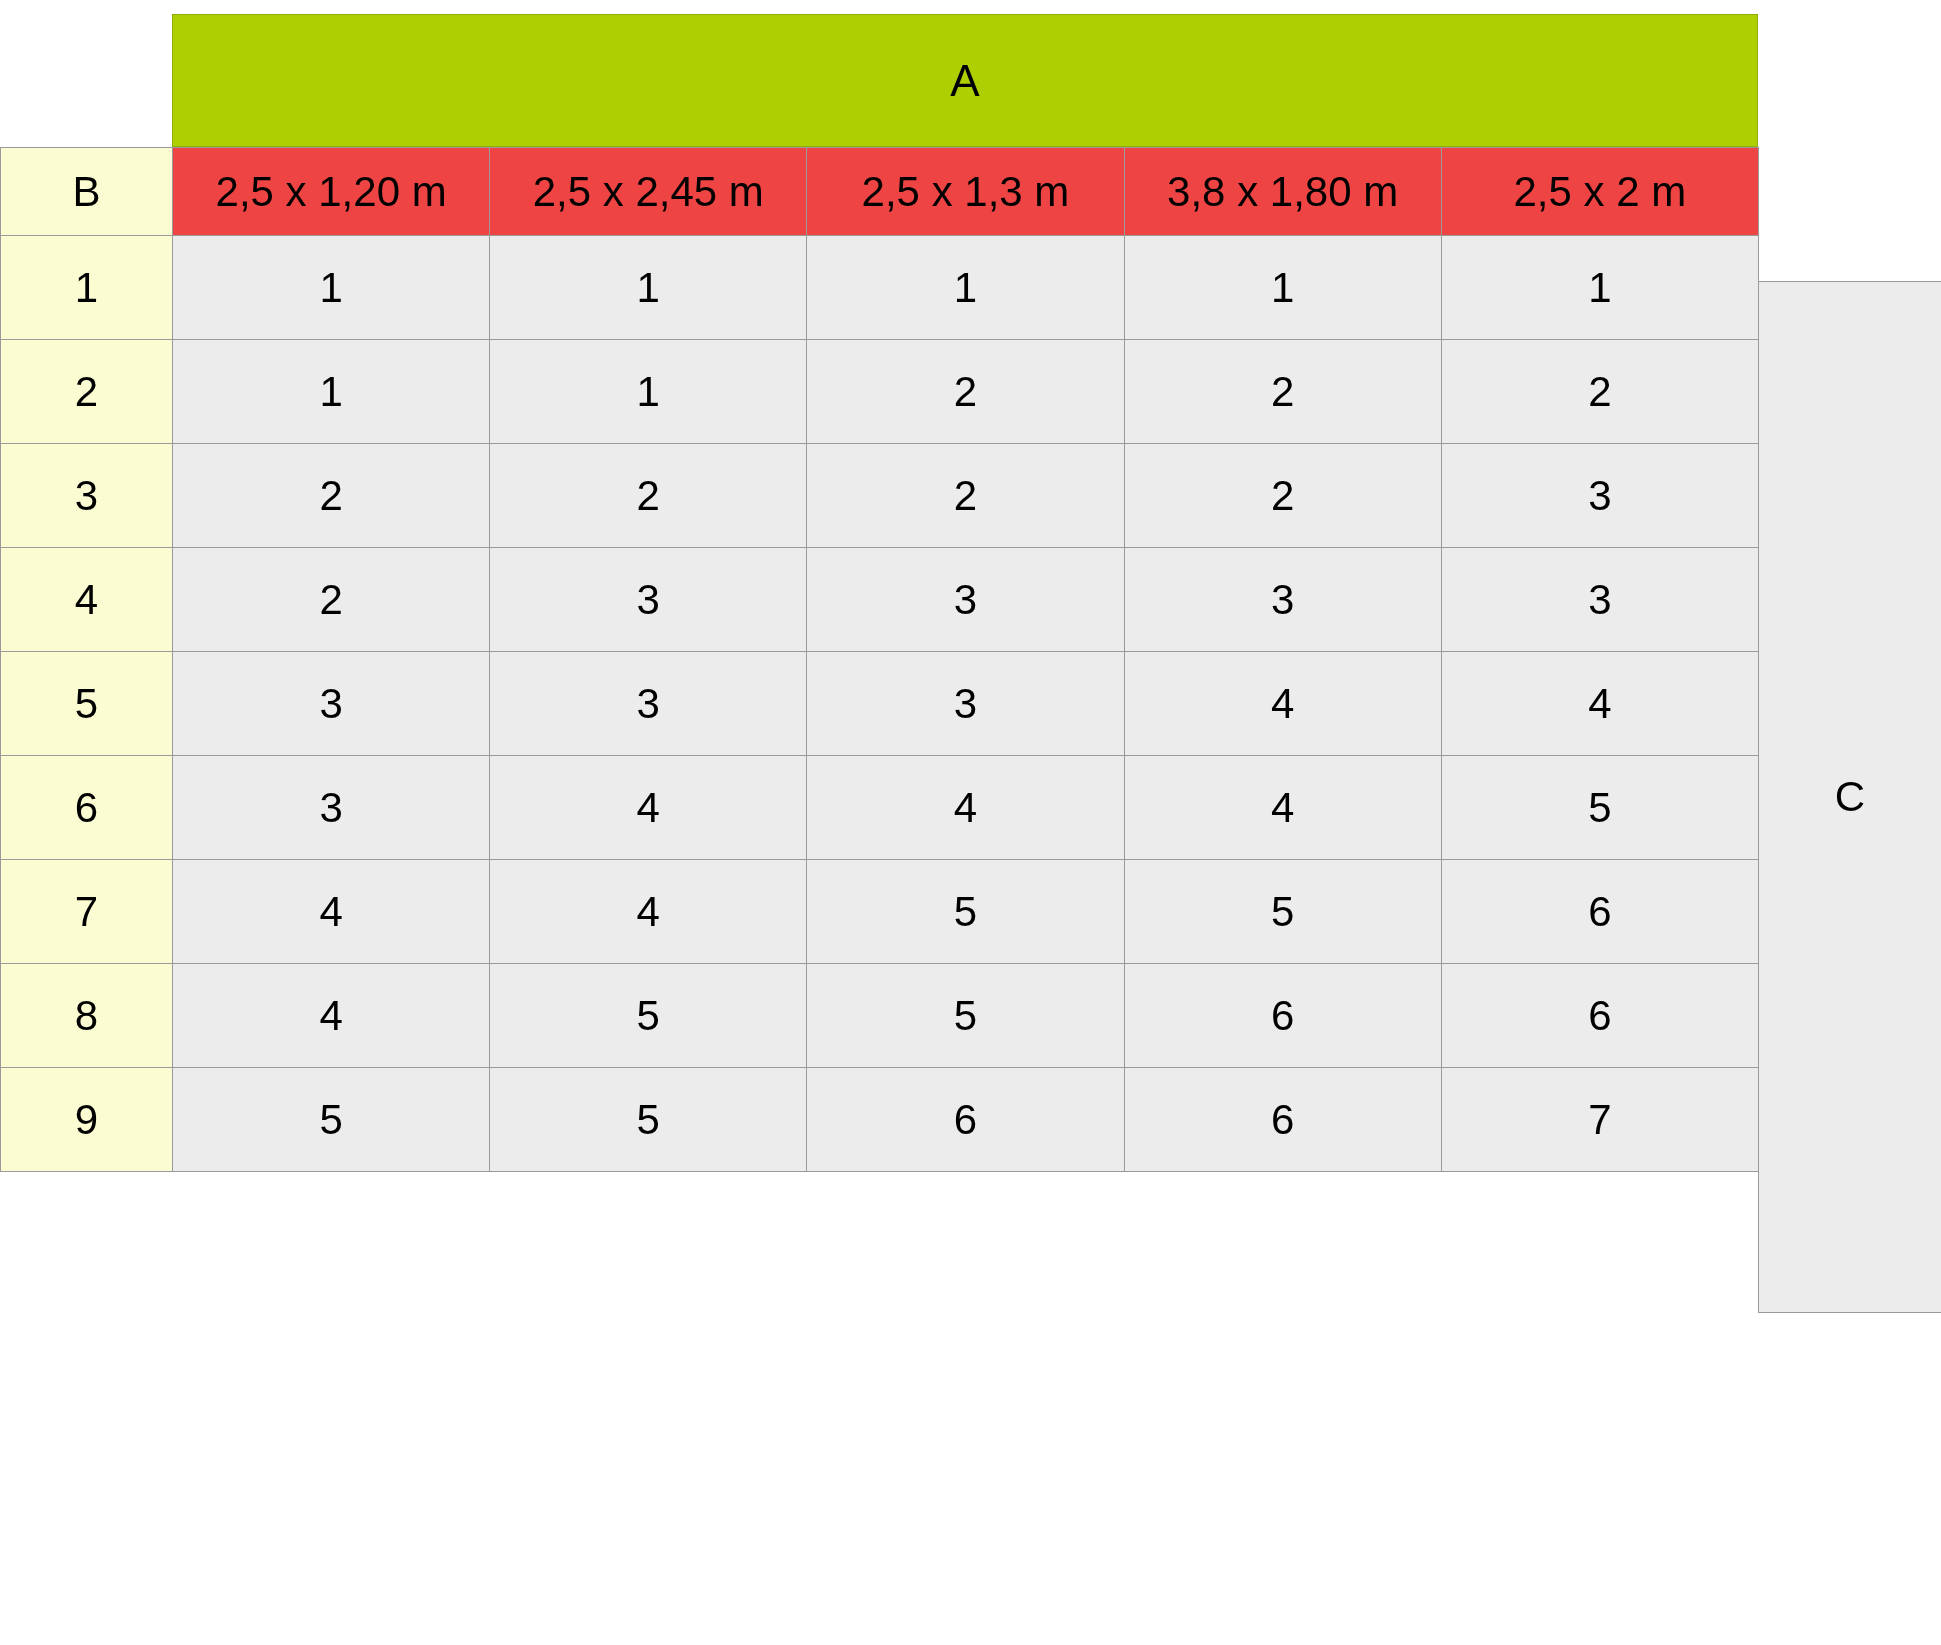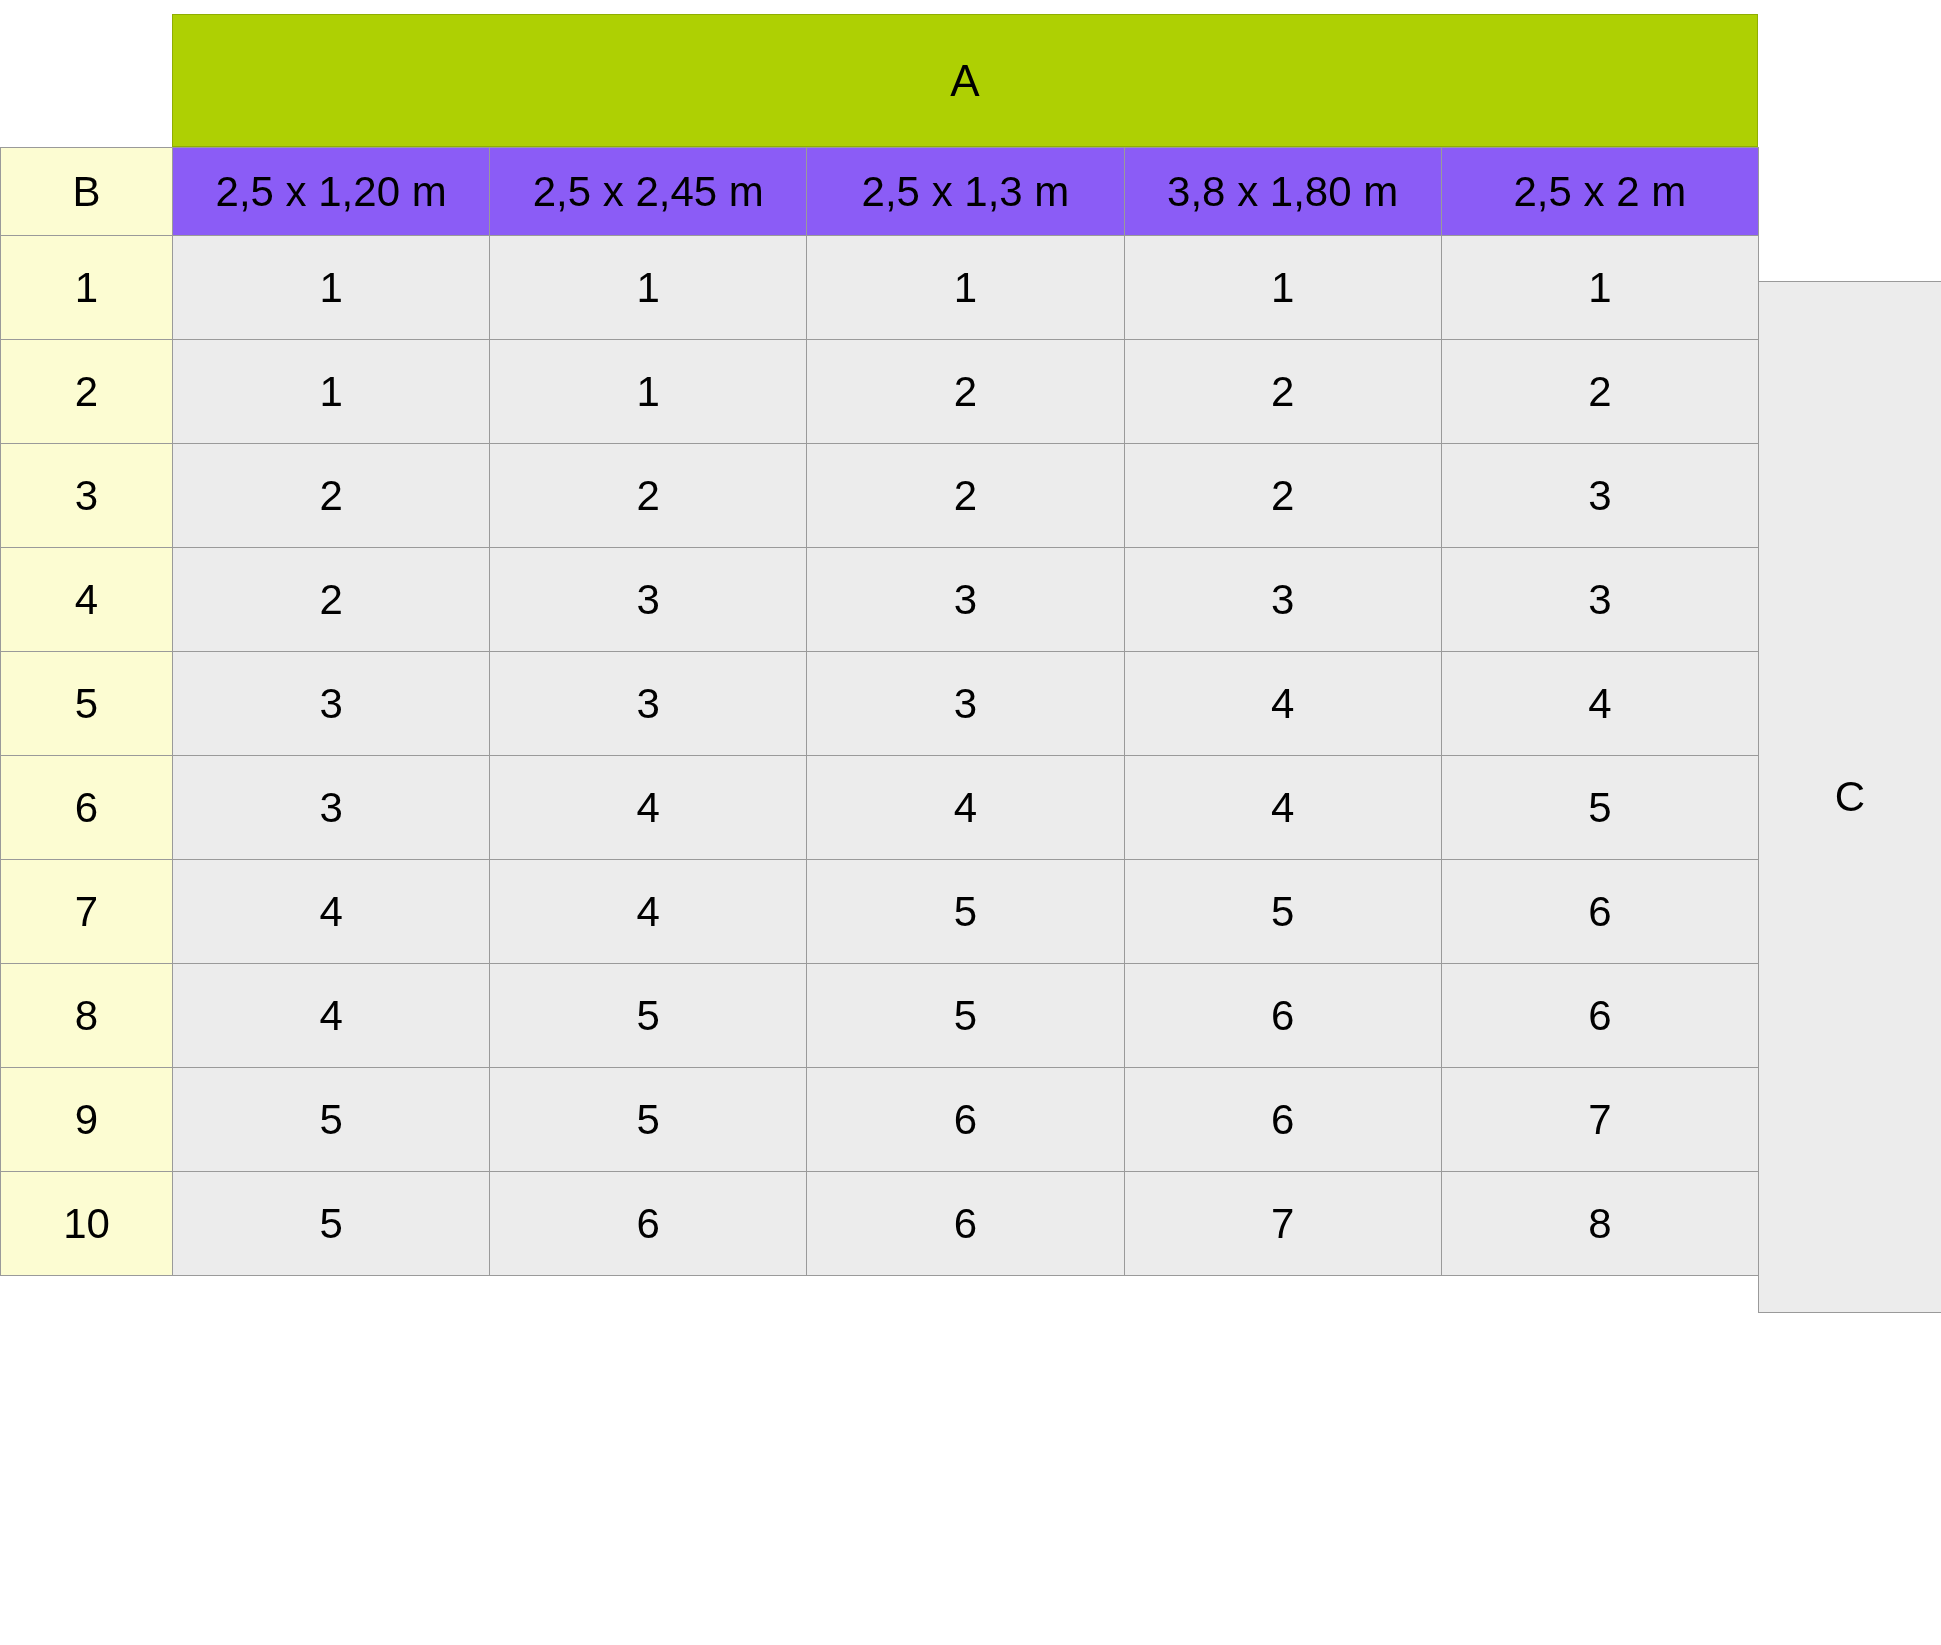--- a/index.html
+++ b/index.html
@@ -91,21 +91,21 @@
     background: #fcfcd2;
     height: 87px;
   }
   td.row-label {
     background: #fcfcd2;
     height: 103px;
   }
 
   
   td.col-head {
-    background: #8b5cf6;
+    background: #ef4444;
     height: 87px;
     font-size: 41px;
     white-space: nowrap;
   }
 
   
   td.data {
     background: #ececec;
     height: 103px;
   }
@@ -207,24 +207,16 @@
           <td class="data">6</td>
         </tr>
         <tr>
           <td class="row-label">9</td>
           <td class="data">5</td>
           <td class="data">5</td>
           <td class="data">6</td>
           <td class="data">6</td>
           <td class="data">7</td>
         </tr>
-        <tr>
-          <td class="row-label">10</td>
-          <td class="data">5</td>
-          <td class="data">6</td>
-          <td class="data">6</td>
-          <td class="data">7</td>
-          <td class="data">8</td>
-        </tr>
       </tbody>
   </table>
 
 </div>
 
 </body></html>

